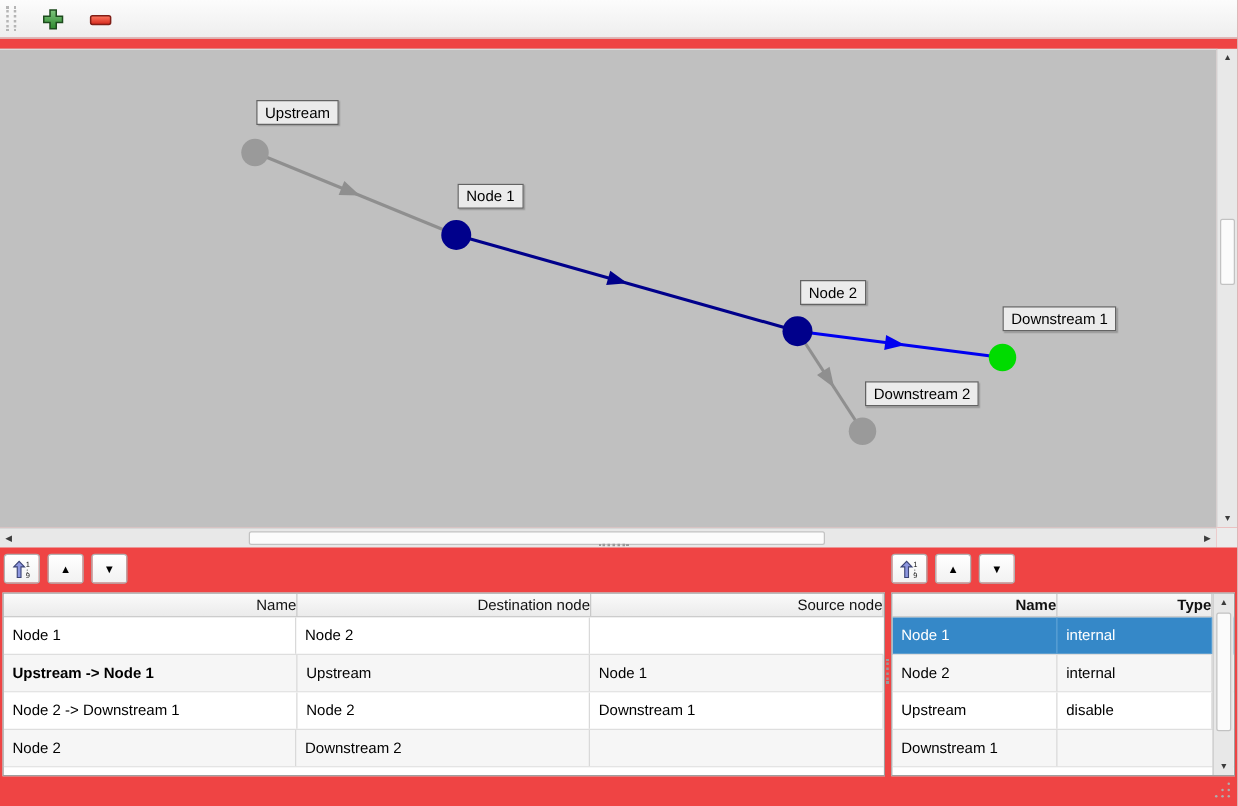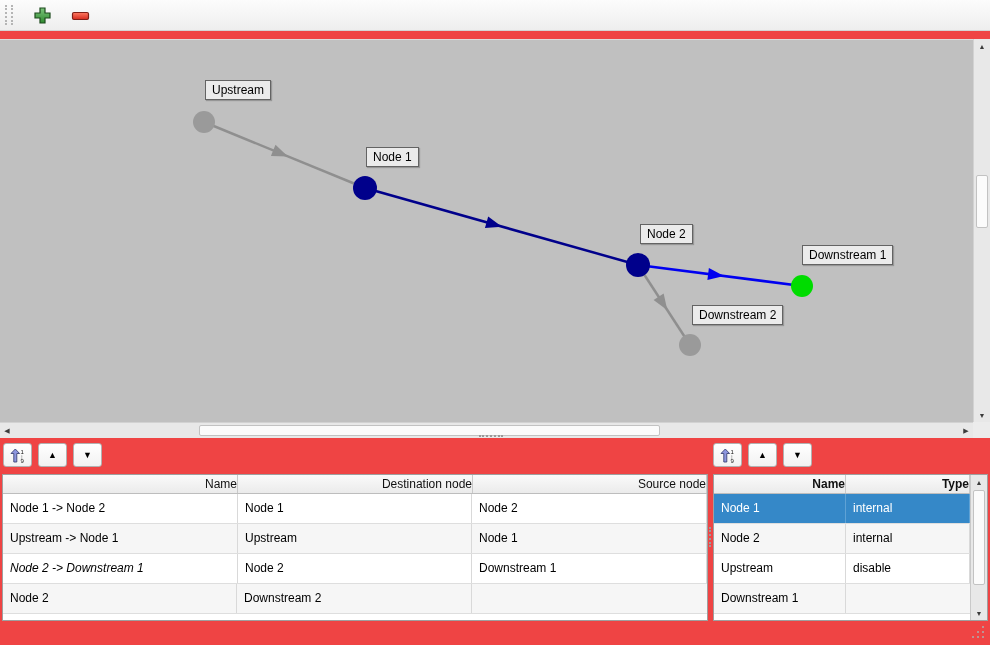--- a/index.html
+++ b/index.html
@@ -186,31 +186,30 @@
       </button>
   </div>
 
   <div class="table table-left">
       <div class="t-head">
         <div class="t-hcell" style="width: 235px;">Name</div>
         <div class="t-hcell" style="width: 235px;">Destination node</div>
         <div class="t-hcell" style="width: 234px;">Source node</div>
       </div>
       <div class="t-row">
-        <div class="t-cell" style="width: 235px;">Node 1 -&gt; Node 2</div>
         <div class="t-cell" style="width: 234px;">Node 1</div>
         <div class="t-cell" style="width: 235px;">Node 2</div>
       </div>
       <div class="t-row alt">
-        <div class="t-cell" style="width: 235px;">Upstream -&gt; Node 1</div>
+        <div class="t-cell" style="width: 235px; font-weight: bold;">Upstream -&gt; Node 1</div>
         <div class="t-cell" style="width: 234px;">Upstream</div>
         <div class="t-cell" style="width: 235px;">Node 1</div>
       </div>
       <div class="t-row">
-        <div class="t-cell" style="width: 235px; font-style: italic;">Node 2 -&gt; Downstream 1</div>
+        <div class="t-cell" style="width: 235px;">Node 2 -&gt; Downstream 1</div>
         <div class="t-cell" style="width: 234px;">Node 2</div>
         <div class="t-cell" style="width: 235px;">Downstream 1</div>
       </div>
       <div class="t-row alt">
         <div class="t-cell" style="width: 234px;">Node 2</div>
         <div class="t-cell" style="width: 235px;">Downstream 2</div>
       </div>
       <div class="t-row partial"></div>
     </div>
 

